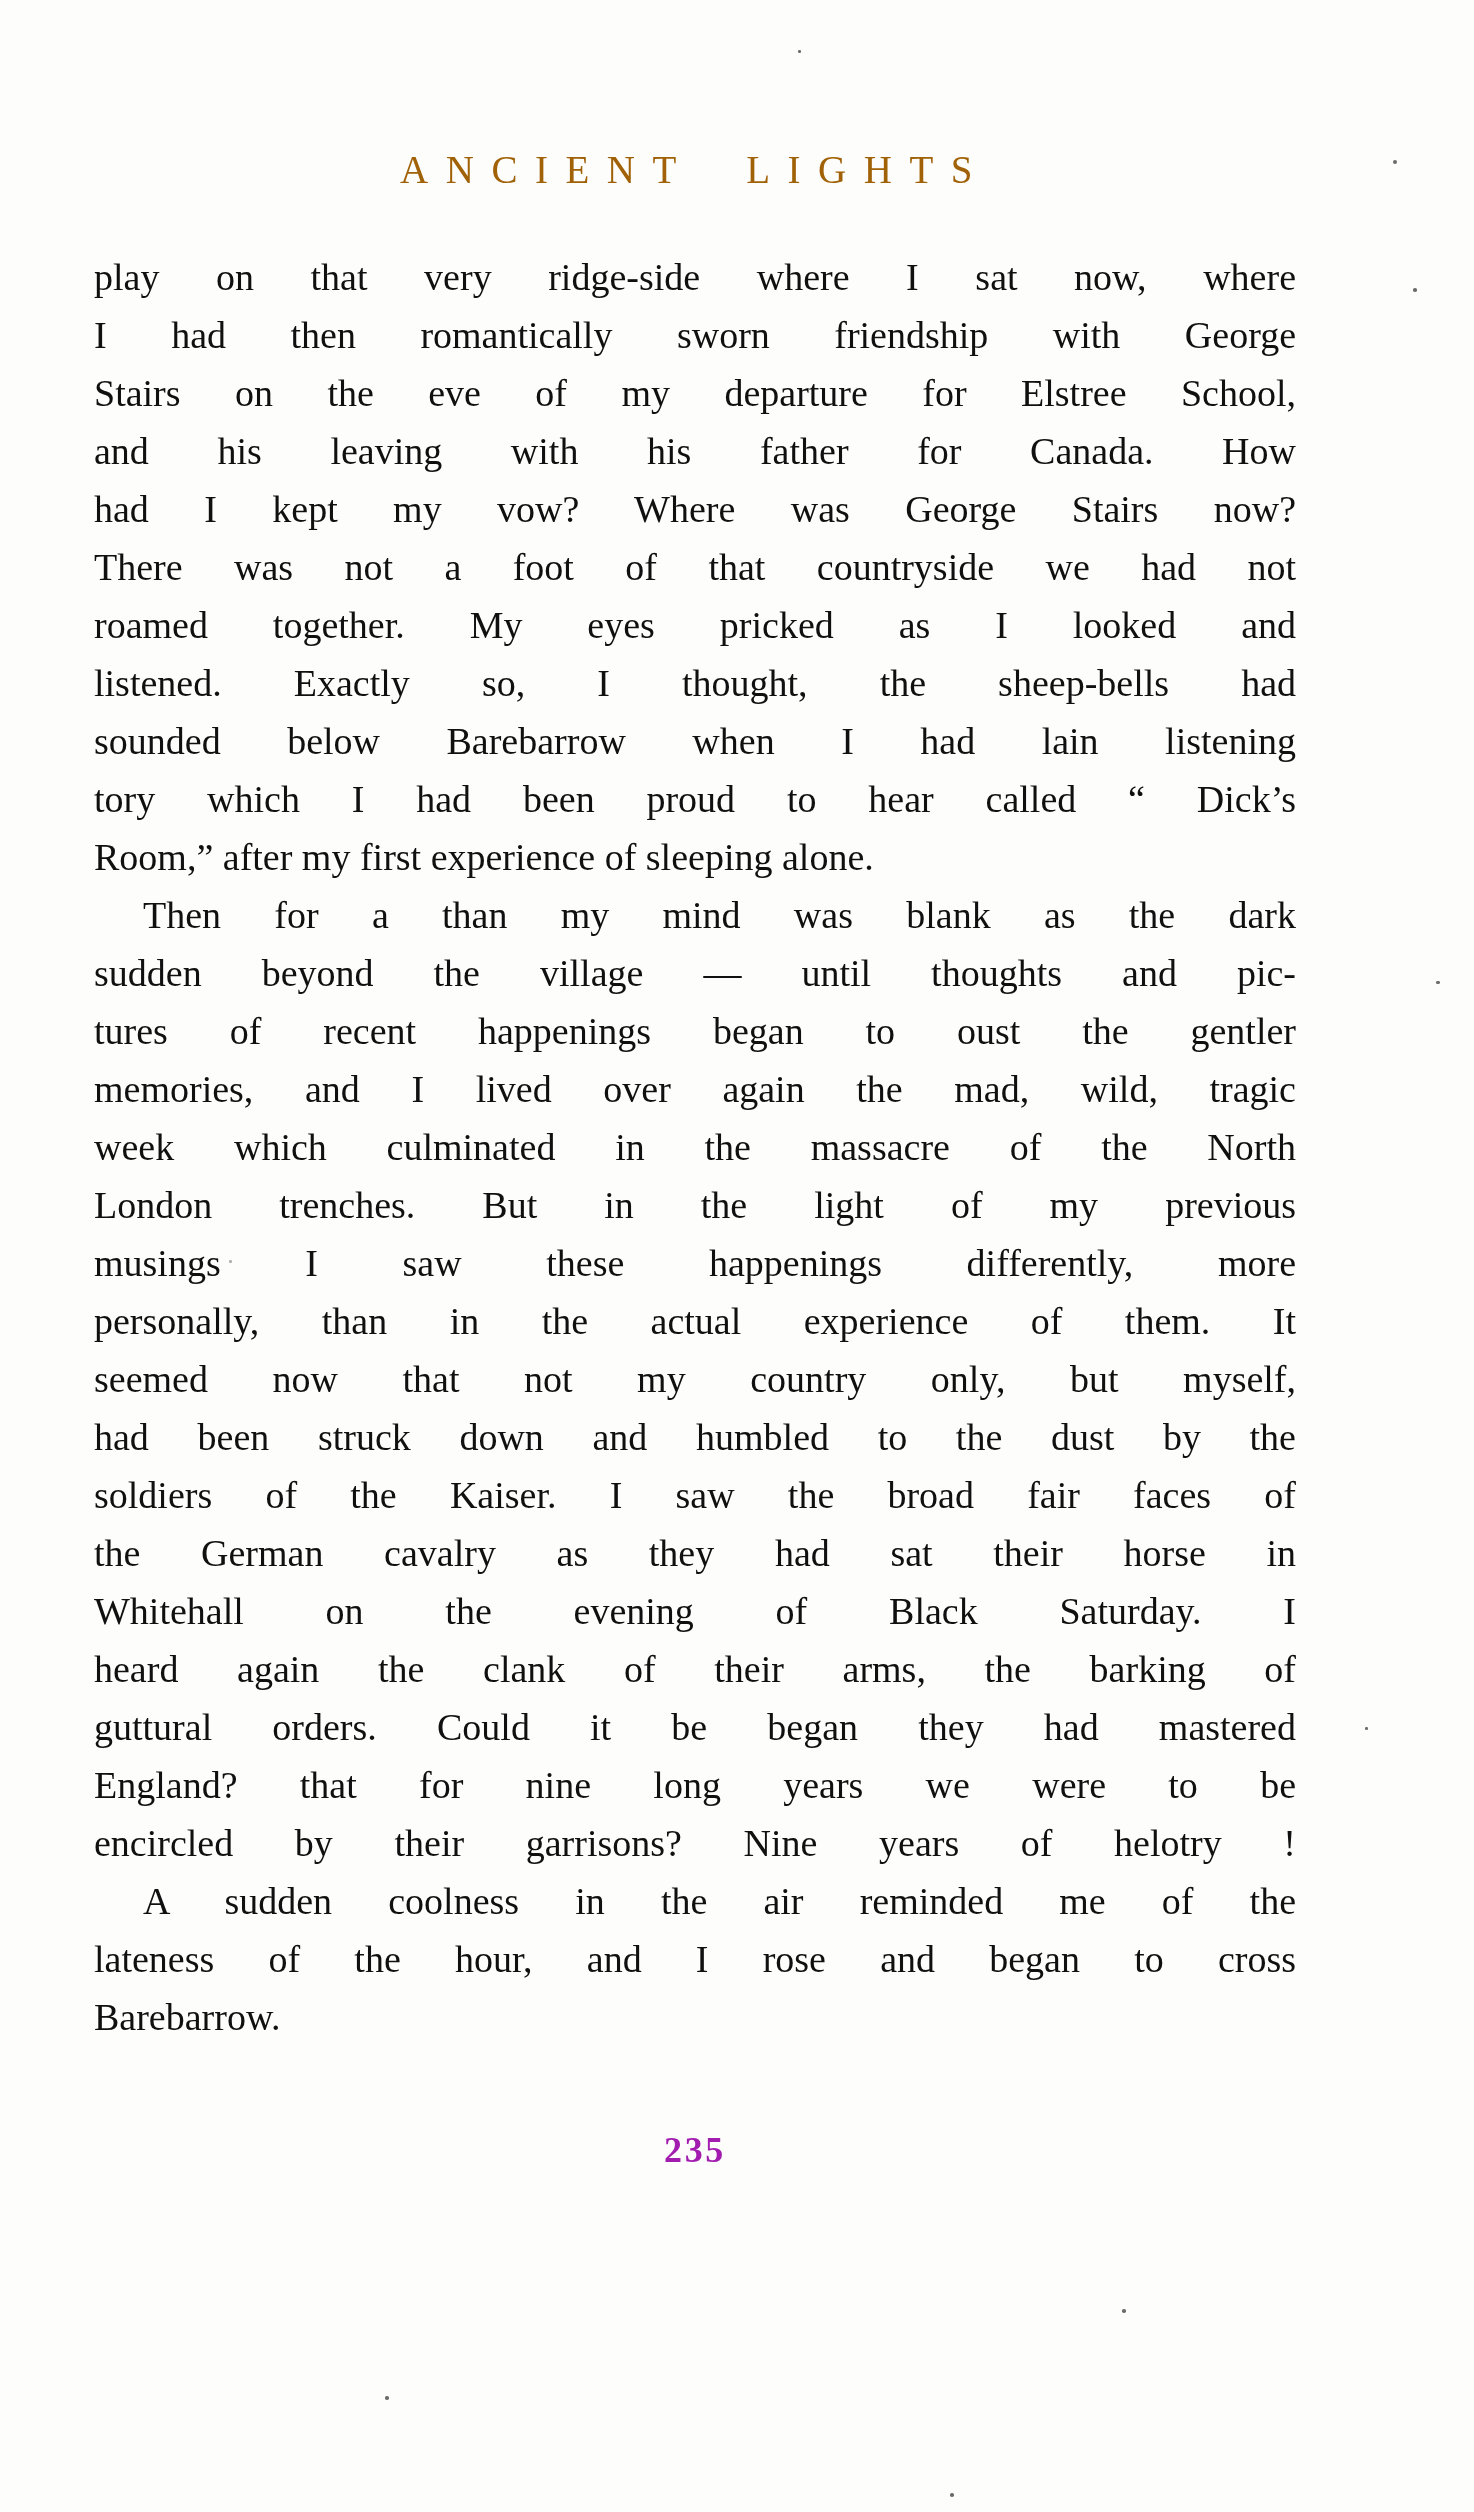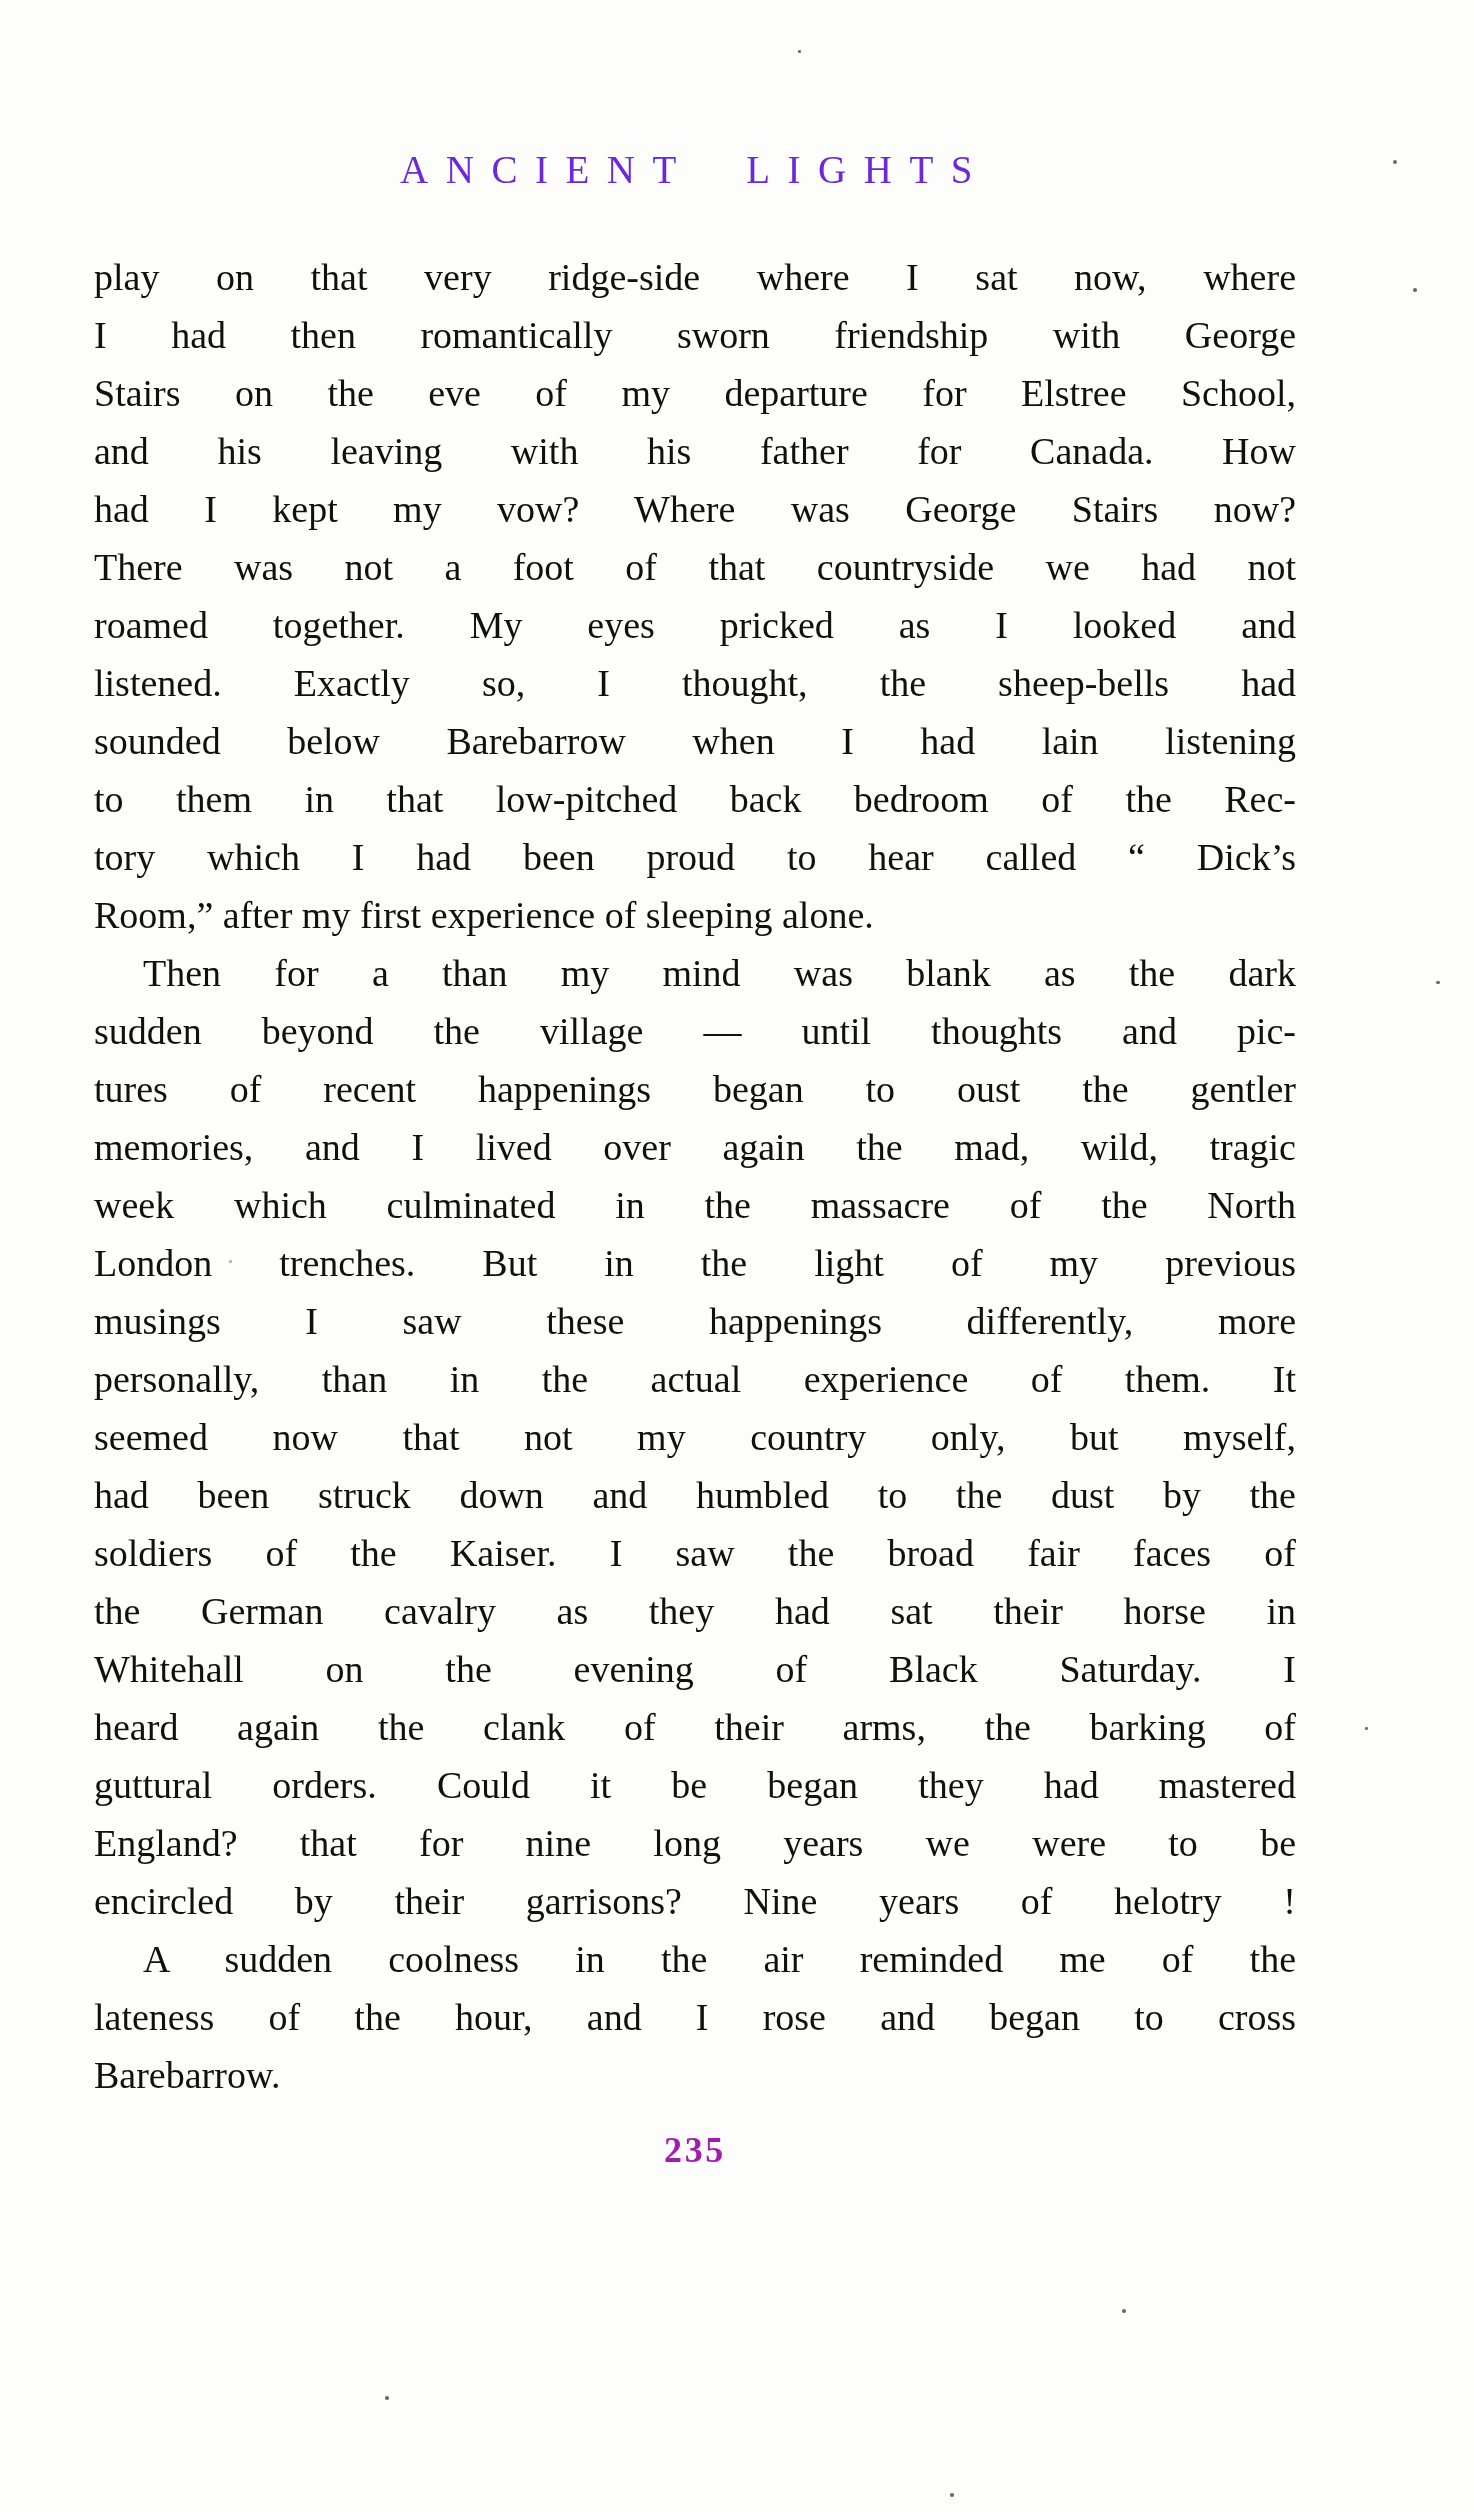--- a/index.html
+++ b/index.html
@@ -20,21 +20,21 @@
     position: absolute;
     left: 94px;
     top: 147px;
     width: 1202px;
     margin: 0;
     text-align: center;
     font-size: 39px;
     font-weight: normal;
     letter-spacing: 17.5px;
     word-spacing: 26px;
-    color: #6d28d9;
+    color: #a16207;
     white-space: nowrap;
   }
   .text-block {
     position: absolute;
     left: 94px;
     top: 248px;
     width: 1202px;
   }
   .line {
     height: 58px;
@@ -87,21 +87,20 @@
   <main class="text-block">
       <div class="line just">play on that very ridge-side where I sat now, where</div>
       <div class="line just">I had then romantically sworn friendship with George</div>
       <div class="line just">Stairs on the eve of my departure for Elstree School,</div>
       <div class="line just">and his leaving with his father for Canada.  How</div>
       <div class="line just">had I kept my vow?  Where was George Stairs now?</div>
       <div class="line just">There was not a foot of that countryside we had not</div>
       <div class="line just">roamed together.  My eyes pricked as I looked and</div>
       <div class="line just">listened.  Exactly so, I thought, the sheep-bells had</div>
       <div class="line just">sounded below Barebarrow when I had lain listening</div>
-      <div class="line just">to them in that low-pitched back bedroom of the Rec-</div>
       <div class="line just">tory which I had been proud to hear called “ Dick’s</div>
       <div class="line">Room,” after my first experience of sleeping alone.</div>
       <div class="line just indent">Then for a than my mind was blank as the dark</div>
       <div class="line just">sudden beyond the village — until thoughts and pic-</div>
       <div class="line just">tures of recent happenings began to oust the gentler</div>
       <div class="line just">memories, and I lived over again the mad, wild, tragic</div>
       <div class="line just">week which culminated in the massacre of the North</div>
       <div class="line just">London trenches.  But in the light of my previous</div>
       <div class="line just">musings I saw these happenings differently, more</div>
       <div class="line just">personally, than in the actual experience of them.  It</div>

